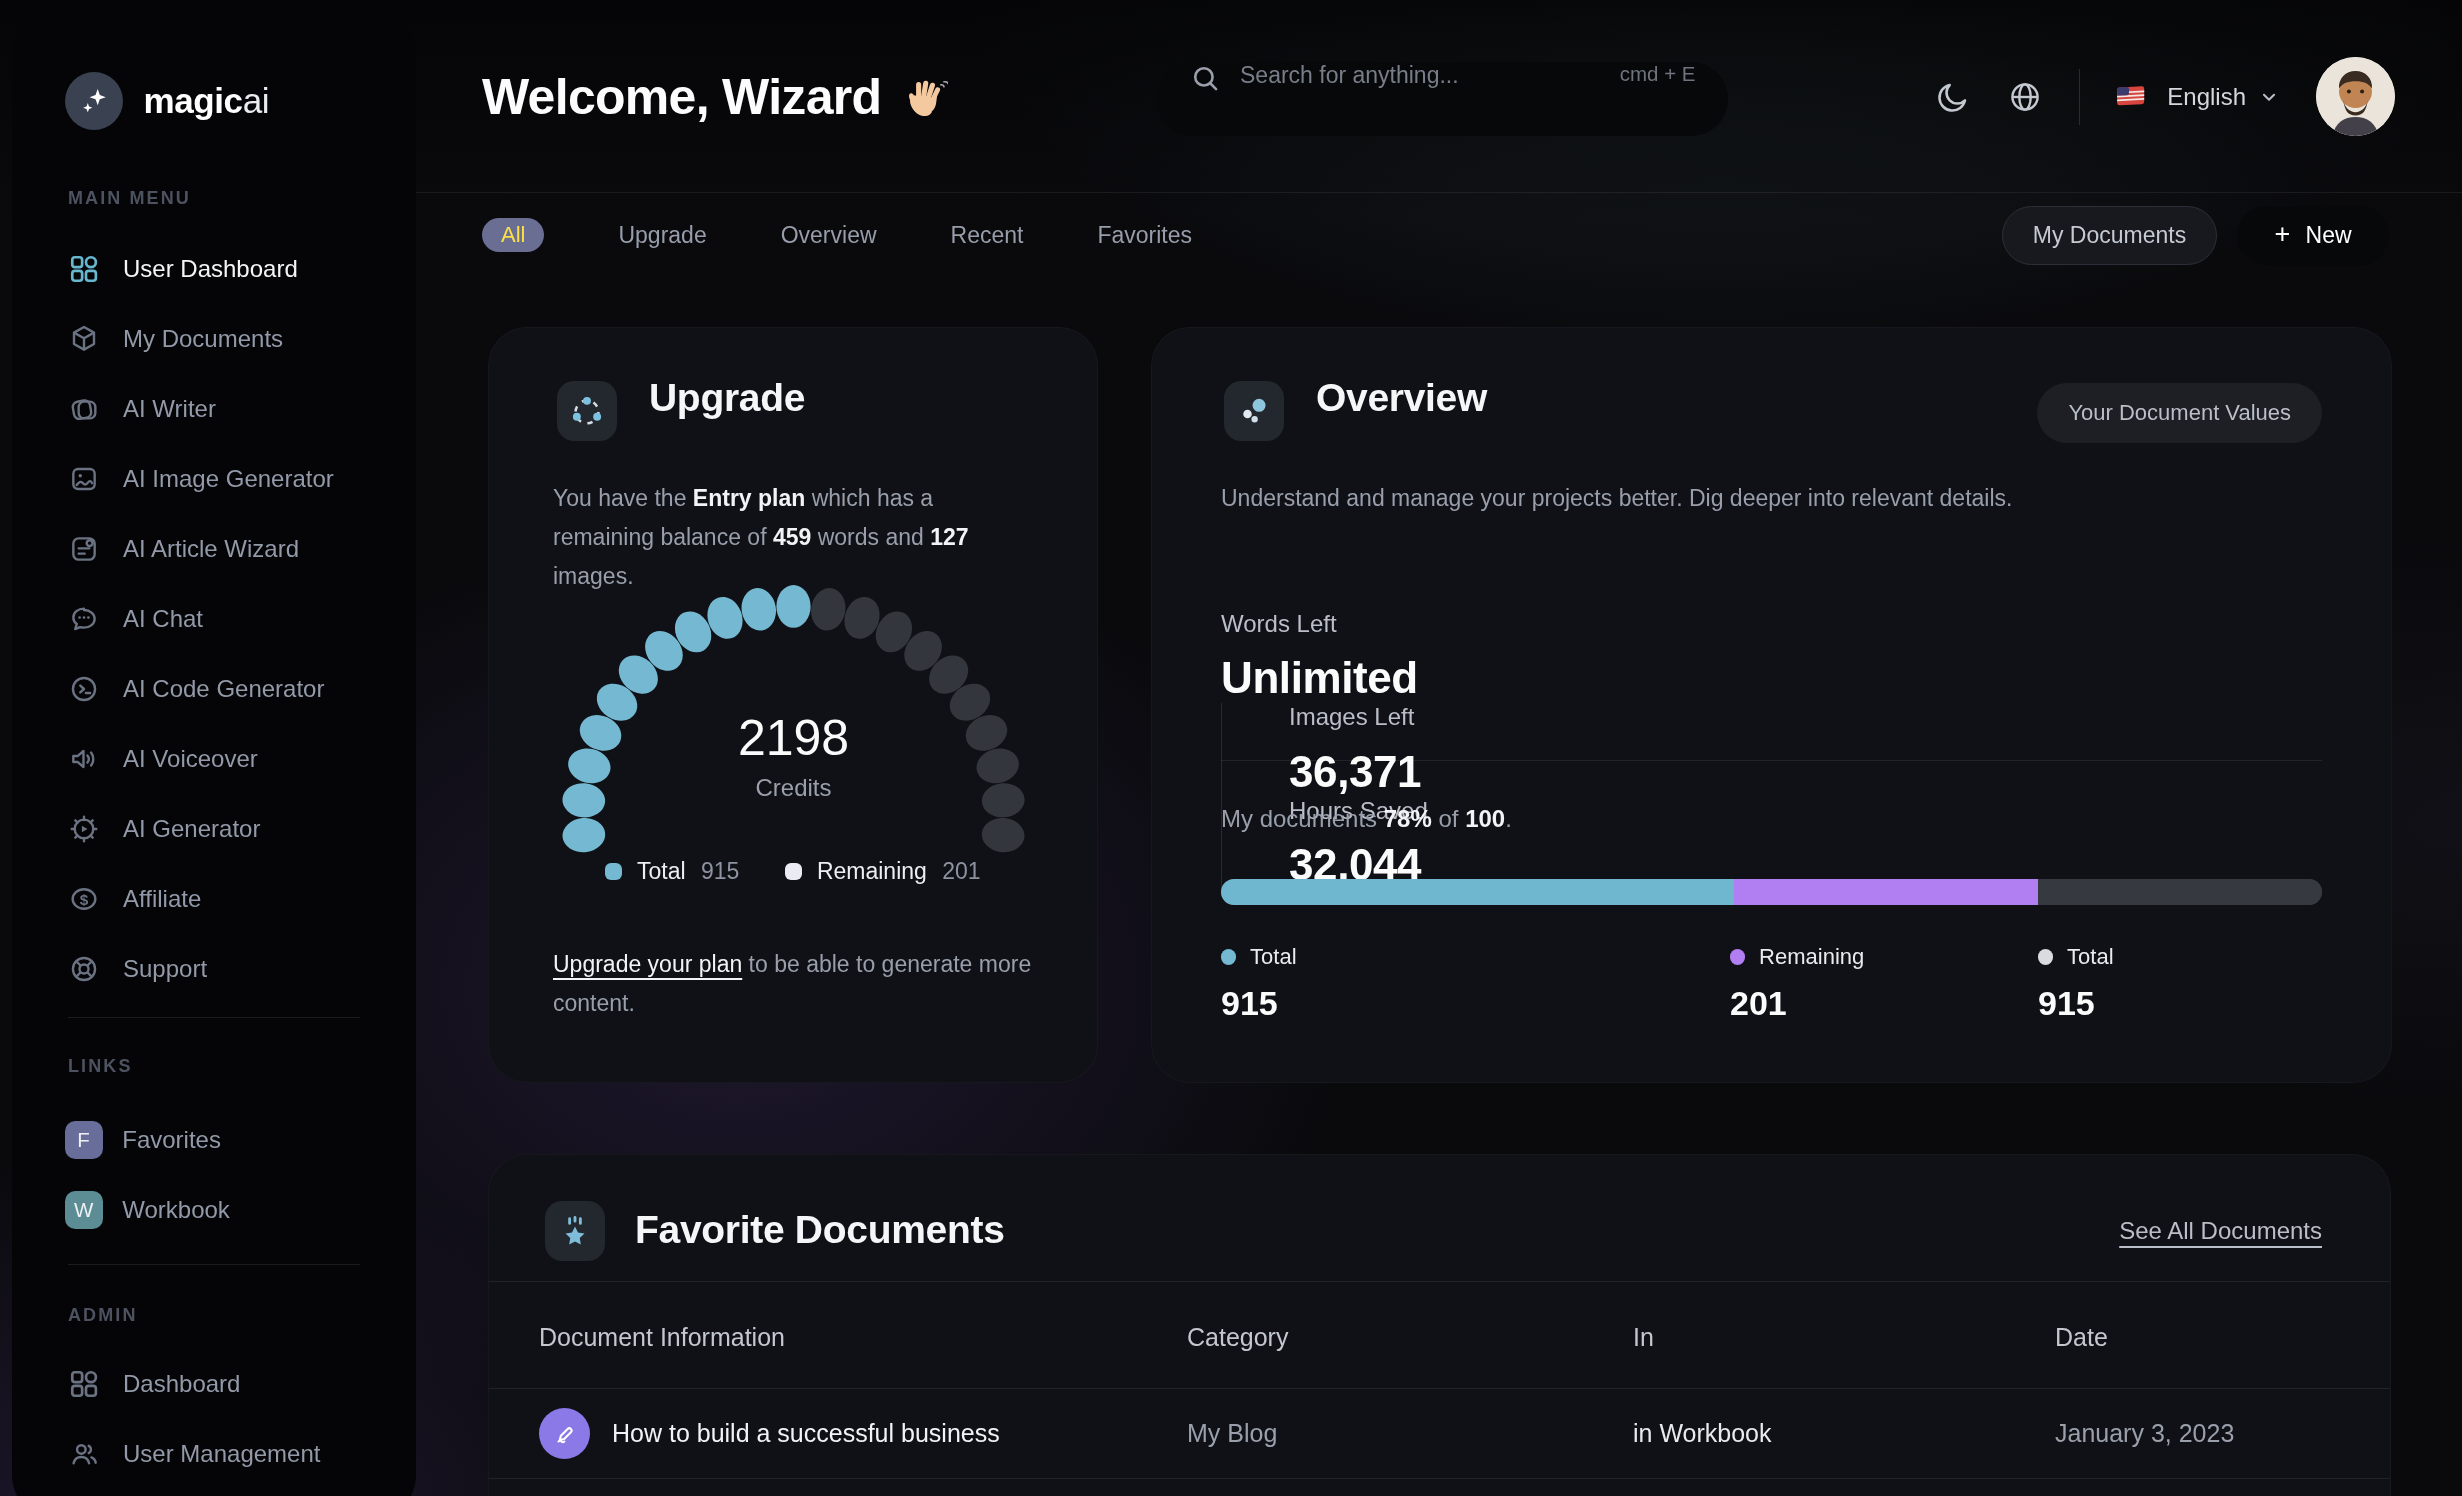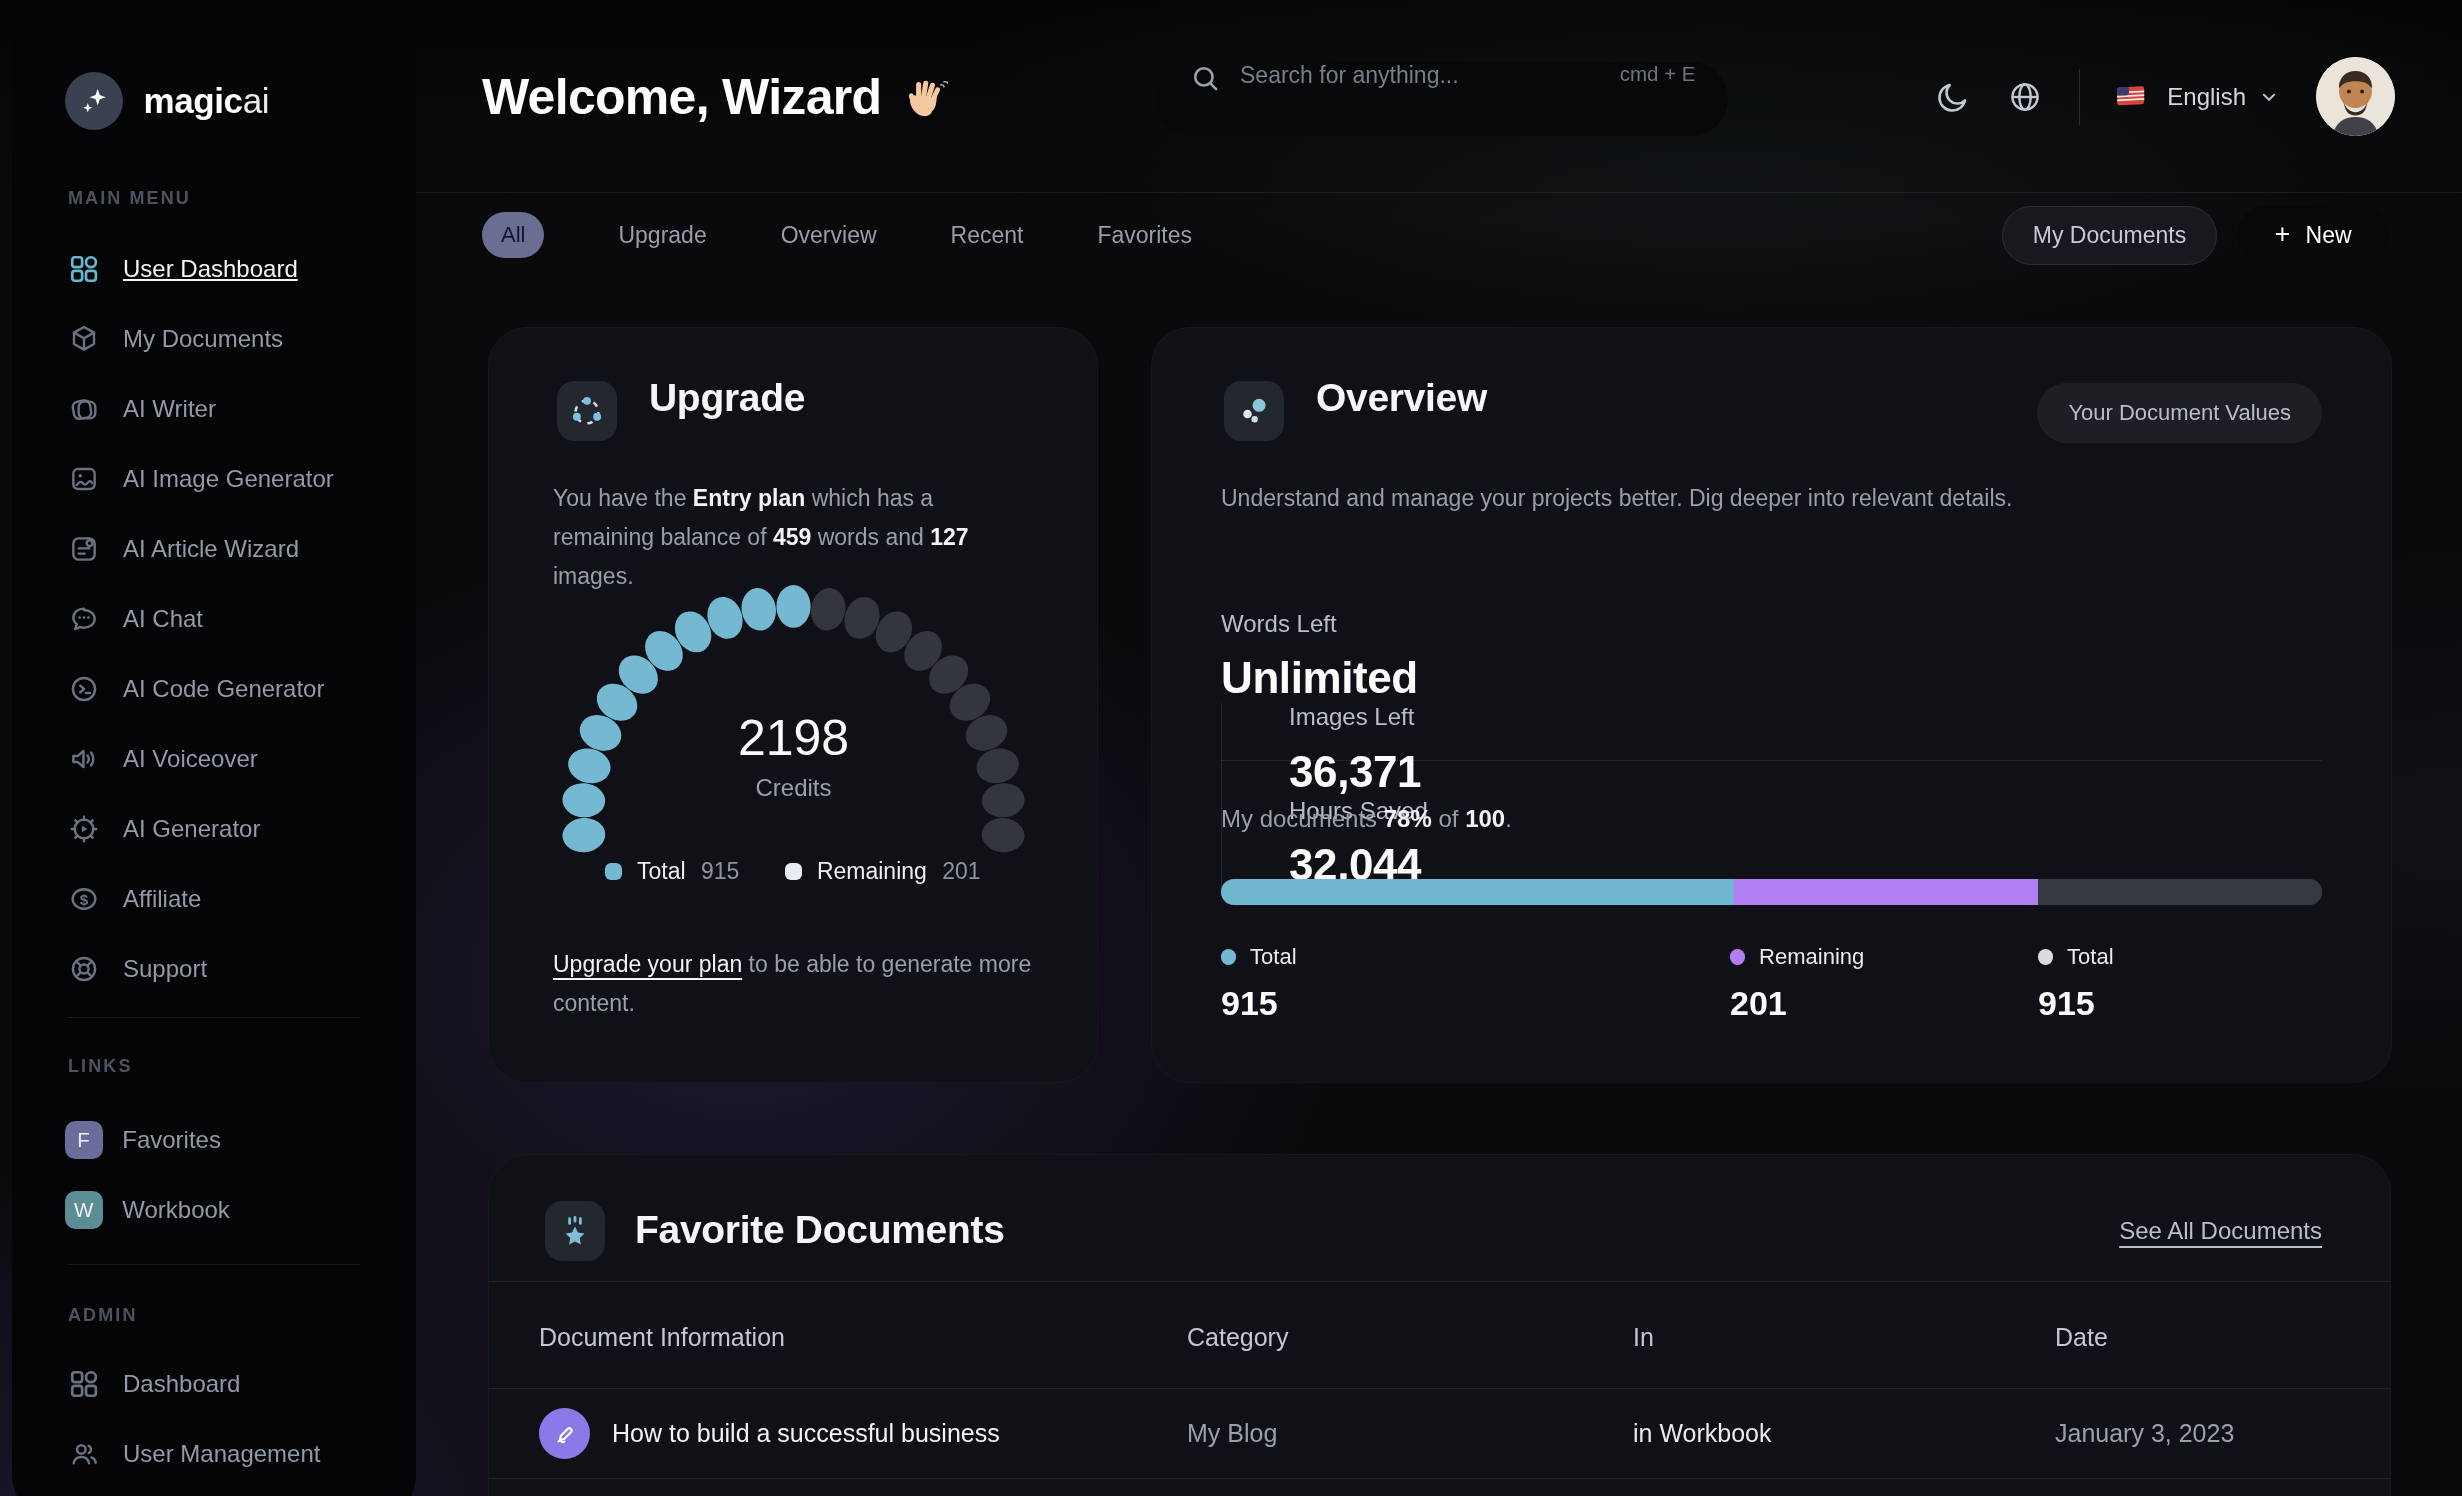--- a/index.html
+++ b/index.html
@@ -27,21 +27,21 @@
   .logo-circle { width:58px; height:58px; border-radius:50%; background:#3a4150; display:flex; align-items:center; justify-content:center; }
   .logo-text { font-size:35px; letter-spacing:-0.4px; color:#fff; }
   .logo-text .b { font-weight:700; }
   .logo-text .l { font-weight:400; color:#e9ebef; }
   .sec-label { position:absolute; left:56px; font-size:18px; font-weight:700; letter-spacing:2.1px; color:#4c5260; }
   .nav-list { position:absolute; left:0; width:100%; }
   .nav-item { display:flex; align-items:center; height:70px; padding-left:56px; gap:23px; cursor:pointer; }
   .nicon { width:32px; height:32px; color:#6b7282; flex:0 0 auto; }
   .nicon svg { width:32px; height:32px; }
   .nlabel { font-size:24px; color:#9299a8; }
-  .nav-item.active .nlabel { color:#f4f5f7; font-weight:500;text-decoration:underline; }
+  .nav-item.active .nlabel { color:#f4f5f7; font-weight:500; }
   .nav-item.active .nicon { color:#67b7cf; }
   .tile { width:38px; height:38px; border-radius:10.3px; display:flex; align-items:center; justify-content:center;
           font-size:20.5px; font-weight:500; color:#eef0f4; margin-left:-3.4px; margin-right:-3.4px; }
   .tile.f { background:#686d99; }
   .tile.w { background:#5d8d94; }
   .side-div { position:absolute; left:56px; right:56px; height:0.9px; background:rgba(255,255,255,0.09); }
 
   
   .topbar { position:absolute; left:416px; top:0; width:2046px; height:193px; border-bottom:0.9px solid rgba(255,255,255,0.07); z-index:2; }
   .welcome { position:absolute; left:66px; top:68px; display:flex; align-items:center; gap:19px; }
@@ -55,21 +55,21 @@
   .ticon svg { width:36px; height:36px; }
   .vline { width:1.7px; height:56px; background:rgba(255,255,255,0.13); }
   .lang { display:flex; align-items:center; gap:12px; cursor:pointer; }
   .lang .txt { font-size:24px; color:#d3d7de;margin-left:8px; }
   .chev { width:22px; height:22px; color:#b9bec8; }
   .chev svg { width:22px; height:22px; }
   .avatar { width:79px; height:79px; border-radius:50%; overflow:hidden; cursor:pointer; background:#e9e4db; }
 
   
   .tabs-bar { position:absolute; left:482px; top:212px; height:46px; display:flex; align-items:center; gap:74px; z-index:2; }
-  .tab-pill { min-width:60px; height:46px; padding:0 19px; border-radius:23px; background:#6a6e92; color:#0f172a;
+  .tab-pill { min-width:60px; height:34px; padding:0 19px; border-radius:23px; background:#6a6e92; color:#fde047;
     font-size:22px; display:flex; align-items:center; justify-content:center; cursor:pointer; }
   .tab { font-size:23px; color:#979daa; cursor:pointer; }
   .btn-mydocs { position:absolute; left:2002px; top:206px; width:215px; height:59px; border-radius:30px;
     background:#17191f; border:1.7px solid #2c2f37; color:#c6cad3; font-size:23px;
     display:flex; align-items:center; justify-content:center; cursor:pointer; z-index:2; }
   .btn-new { position:absolute; left:2237px; top:206px; width:152px; height:59px; border-radius:30px;
     background:#07080a; color:#fff; font-size:23px; display:flex; align-items:center; justify-content:center; gap:15.4px; cursor:pointer; z-index:2; }
   .btn-new .plus { font-size:27px; font-weight:400; line-height:1; margin-top:-2.6px; }
 
   

